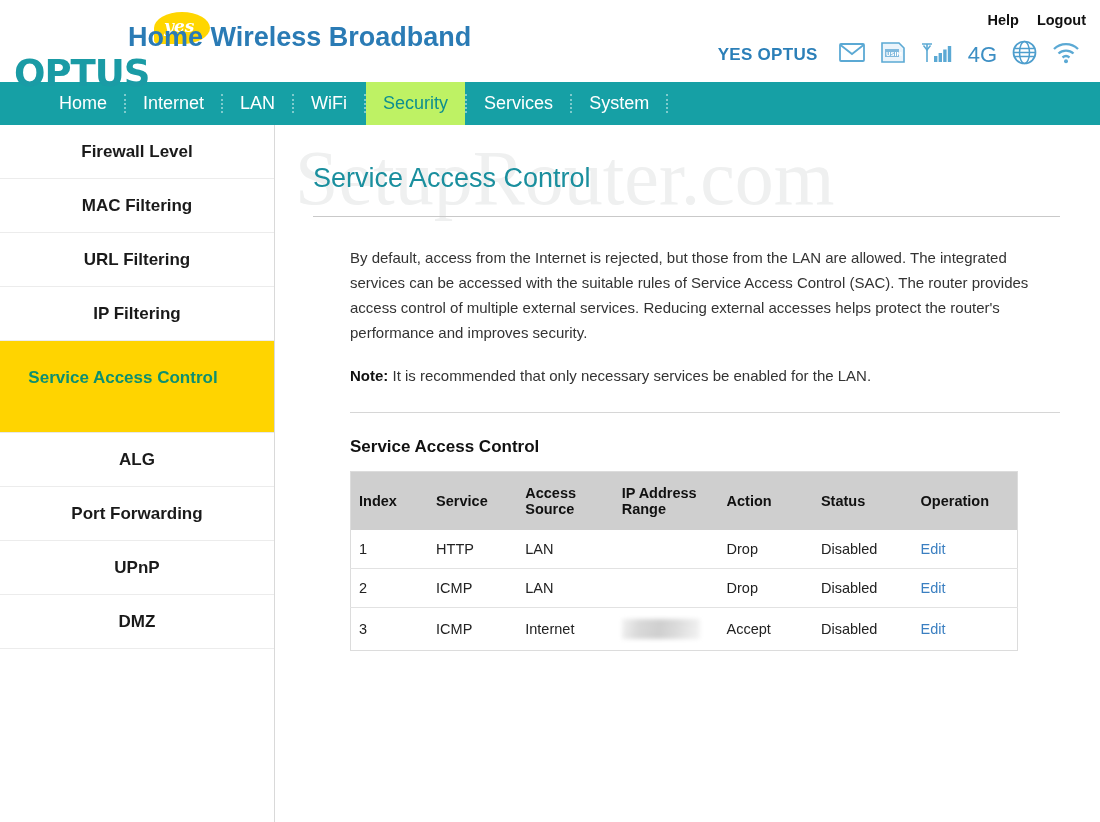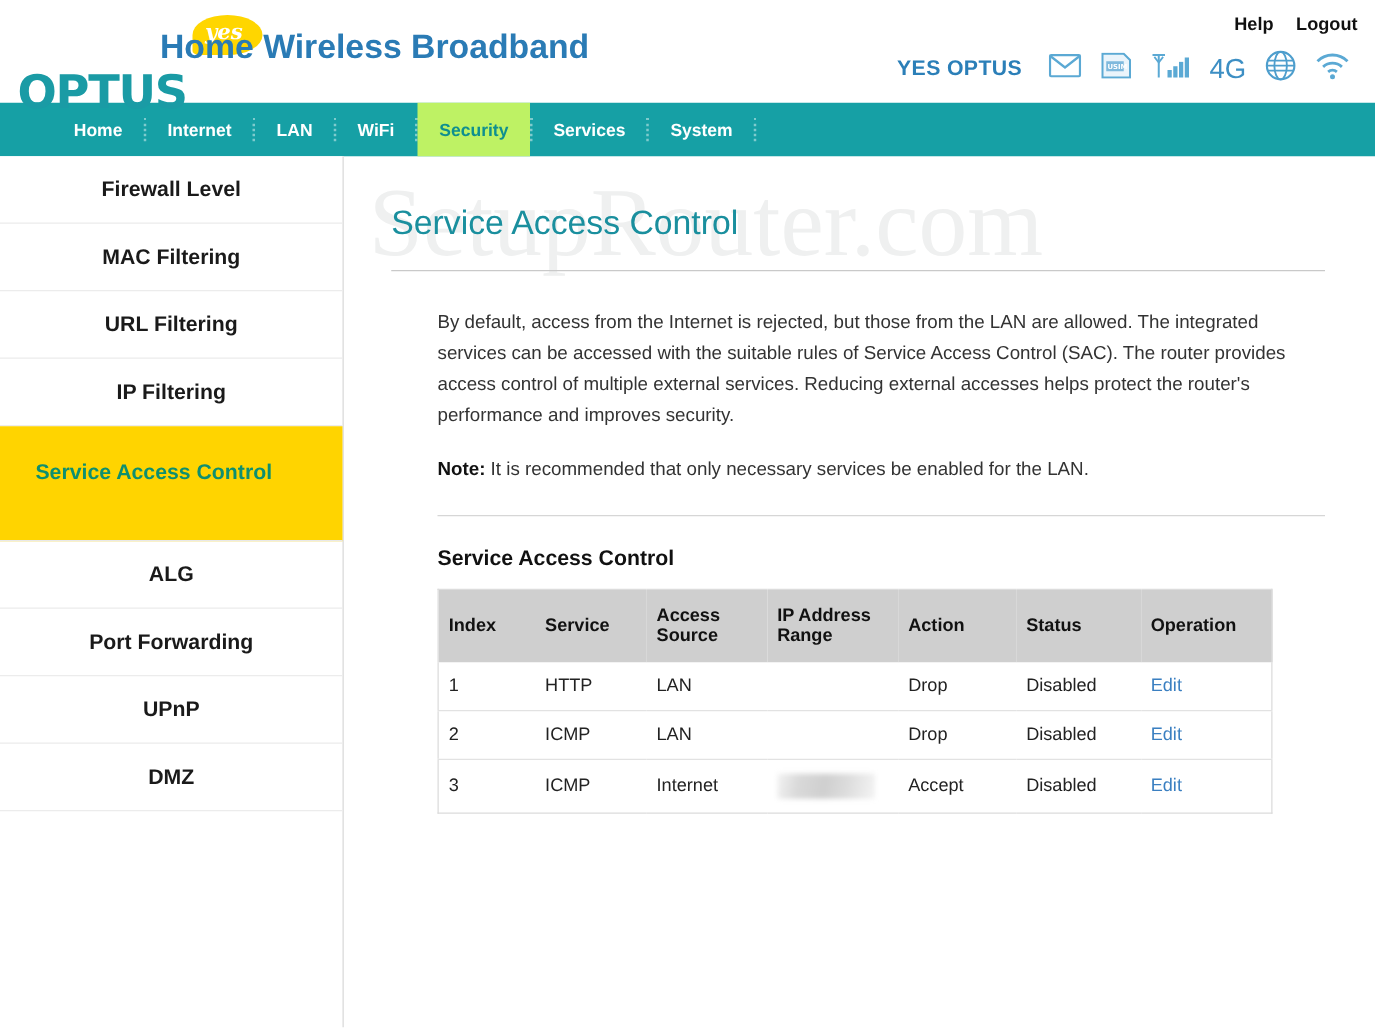--- a/index.html
+++ b/index.html
@@ -84,22 +84,22 @@
   .navbar {
     height: 43px;
     background: #16a0a5;
     display: flex;
     align-items: stretch;
     padding-left: 42px;
   }
   .nav-item {
     display: flex; align-items: center;
     padding: 0 17px;
-    font-size: 14px;
-    font-weight: bold;
+    font-size: 18px;
+    font-weight: normal;
     color: #ffffff;
     cursor: pointer;
     white-space: nowrap;
   }
   .nav-item.active {
     background: #bef264;
     color: #0e8f8f;
   }
   .nav-sep {
     width: 1px;

